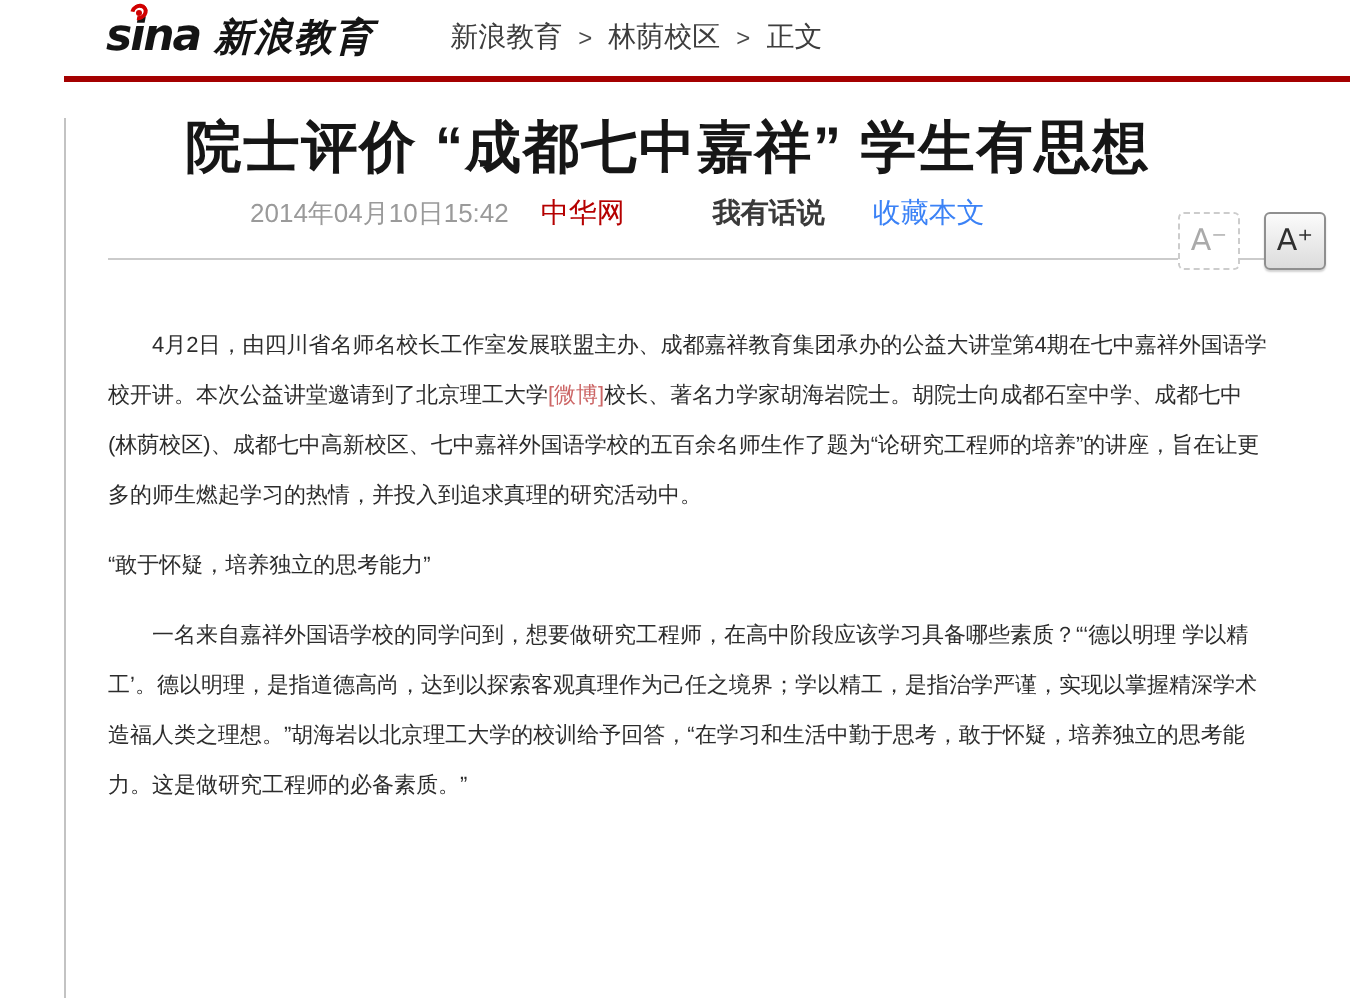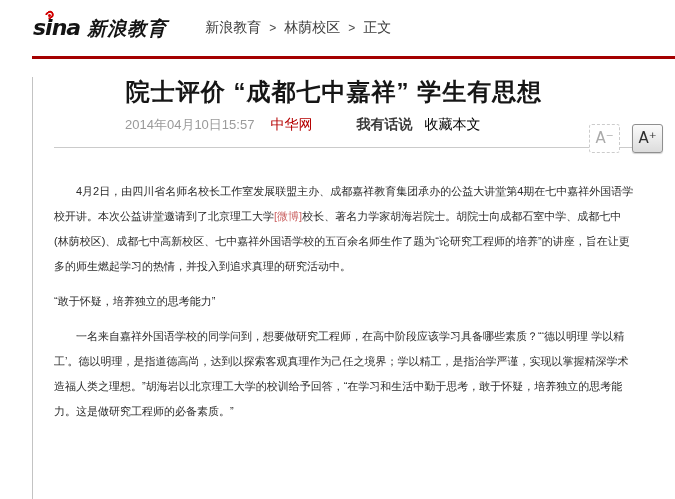--- a/index.html
+++ b/index.html
@@ -4,21 +4,21 @@
 <style>
   * { margin:0; padding:0; box-sizing:border-box; }
   html,body { background:#ffffff; }
   body {
     width:675px; height:499px; overflow:hidden;
     font-family:"Liberation Sans","DejaVu Sans",sans-serif;
     position:relative;
   }
 
   
-  .header { height:56px; display:flex; align-items:center; padding-left:33px; }
+  .header { height:38px; display:flex; align-items:center; padding-left:33px;margin-left:20px; }
   .logo { display:flex; align-items:center; cursor:pointer; }
   .logo-latin {
     font-family:"DejaVu Sans",sans-serif;
     font-style:italic; font-weight:900; font-size:22px; line-height:1;
     color:#141414; letter-spacing:-1px; position:relative;
   }
   .logo-eye { position:absolute; left:12px; top:-6px; width:9px; height:8px; }
   .logo-eye::before {
     content:""; position:absolute; inset:0;
     border:2px solid #d10000; border-radius:50%;
@@ -41,28 +41,28 @@
   .red-bar { height:3px; background:#a40000; margin-left:32px; }
 
   
   .article-box {
     margin-left:32px; height:457px; position:relative;
     border-left:1px solid #c3c3c3;
     border-bottom:1px solid #dadada;
     background:#fff;
   }
   .title {
-    text-align:center; font-size:24px; font-weight:700; color:#161616;
+    text-align:center; font-size:28px; font-weight:700; color:#161616;
     margin:18px 90px 0 50px; line-height:30px; letter-spacing:1px;
   }
   .meta { display:flex; align-items:baseline; padding-left:92px; margin-top:9px; font-size:14px; }
   .meta-date { color:#9a9a9a; font-size:13px; }
   .meta-source { color:#b50000; margin-left:16px; cursor:pointer; text-decoration:none;text-align:right; }
   .meta-comment { color:#3a3a3a; margin-left:44px; cursor:pointer;font-weight:bold; }
-  .meta-fav { color:#000000; margin-left:12px; cursor:pointer; }
+  .meta-fav { color:#3b82f6; margin-left:24px; cursor:pointer; }
 
   .font-controls { position:absolute; top:47px; right:12px; display:flex; }
   .fc-btn {
     width:31px; height:29px; font-size:15px; line-height:1;
     display:flex; align-items:center; justify-content:center;
     border-radius:3px; font-family:"DejaVu Sans",sans-serif;
   }
   .fc-decrease { border:1px dashed #cccccc; background:#ffffff; color:#aaaaaa; cursor:pointer; }
   .fc-increase {
     border:1px solid #8f8f8f; color:#2f2f2f; margin-left:12px; cursor:pointer;
@@ -93,21 +93,21 @@
     <span class="crumb">正文</span>
   </nav>
 </div>
 
 <div class="red-bar"></div>
 
 <main class="article-box">
   <h1 class="title">院士评价 “成都七中嘉祥” 学生有思想</h1>
 
   <div class="meta">
-    <span class="meta-date">2014年04月10日15:57</span>
+    <span class="meta-date">2014年04月10日15:42</span>
     <a class="meta-source">中华网</a>
     <a class="meta-comment">我有话说</a>
     <a class="meta-fav">收藏本文</a>
   </div>
 
   <div class="font-controls">
     <button class="fc-btn fc-decrease">A⁻</button>
     <button class="fc-btn fc-increase">A⁺</button>
   </div>
 

